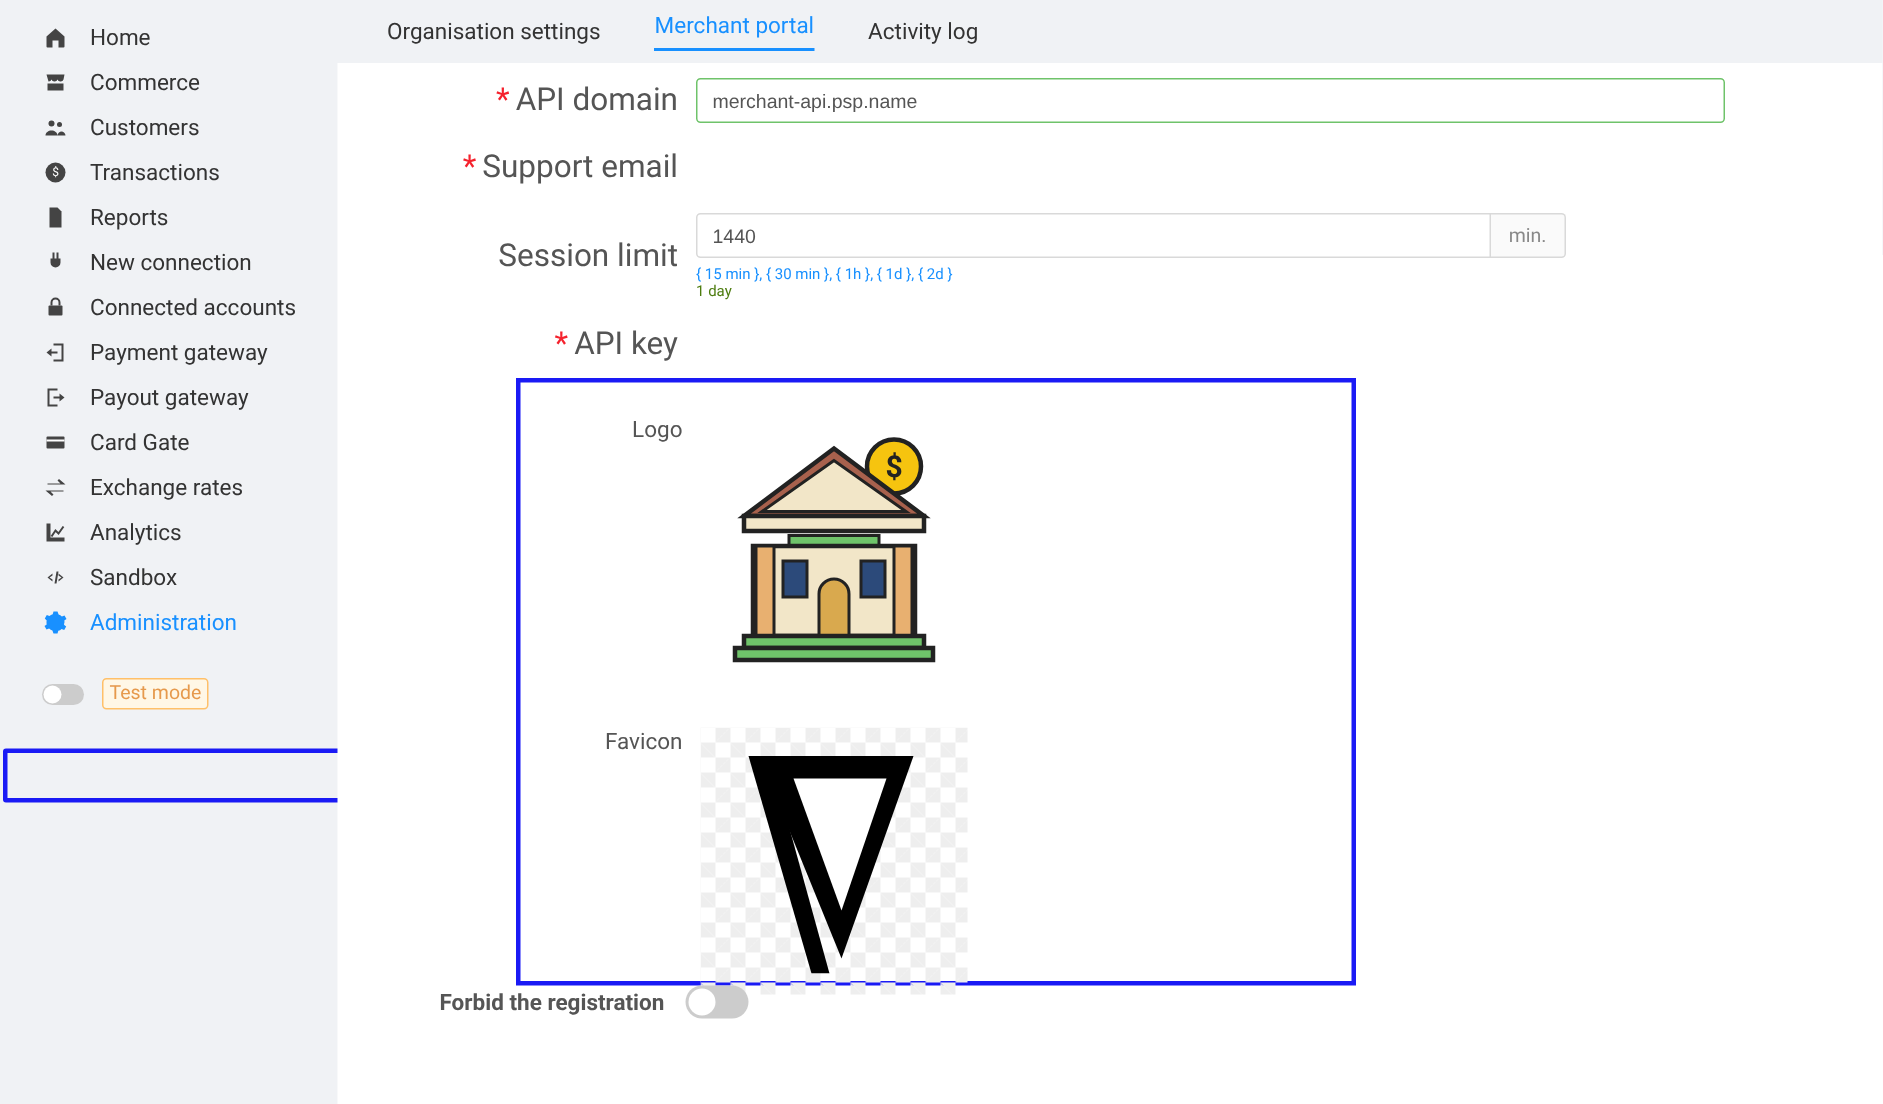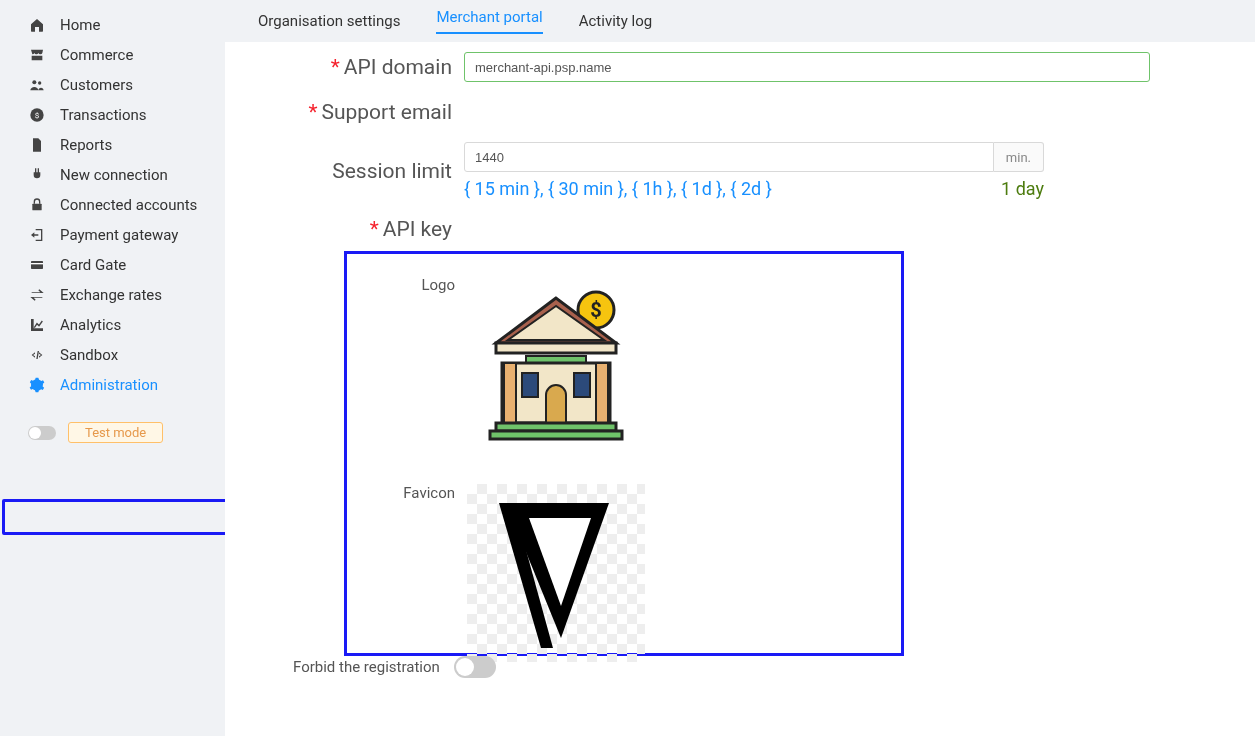--- a/index.html
+++ b/index.html
@@ -26,40 +26,40 @@
   .side-item.selected{color:var(--link);}
   .side-item.selected .ic{color:var(--link);}
   .side-group{}
   .selected-box{position:absolute;border:3px solid var(--selected-box);pointer-events:none;border-radius:2px;}
   #selbox-admin{left:2px;top:499px;width:230px;height:36px;}
   #selbox-tab{left:412px;top:2px;width:127px;height:40px;}
 
   .testmode-row{display:flex;align-items:center;gap:12px;padding:0 14px 0 28px;margin-top:22px;}
   .toggle-tm{position:relative;width:28px;height:14px;border-radius:10px;background:#ccc;}
   .toggle-tm::after{content:"";position:absolute;top:1px;left:1px;width:12px;height:12px;border-radius:50%;background:#fff;}
-  .badge-test{border:1px solid #ffc069;color:var(--orange);background:#fff7e6;padding:2px 16px;font-size:13px;border-radius:3px;}
+  .badge-test{border:1px solid #ffc069;color:var(--orange);background:#fff7e6;padding:2px 4px;font-size:13px;border-radius:3px;}
 
   
   .tabs{position:absolute;left:var(--sidebar-w);top:0;right:0;height:42px;display:flex;align-items:center;padding-left:15px;background:var(--bg);}
   .tab{padding:10px 18px;font-size:15px;color:#333;cursor:pointer;}
   .tab.active{color:var(--link);}
   .tab.active::after{content:"";display:block;height:2px;background:var(--link);margin-top:6px;}
 
   
   .content{position:absolute;left:var(--sidebar-w);top:42px;right:0;bottom:0;background:var(--white);overflow:hidden;padding:10px 24px 0 24px;}
   .form-row{display:flex;align-items:center;margin-bottom:18px;}
   .label-col{width:215px;text-align:right;padding-right:12px;font-size:21px;color:#555;}
   .label-col .req{color:#f5222d;margin-right:4px;}
   .field-col{flex:1;min-width:0;}
   .input{width:686px;height:30px;border:1px solid var(--border);border-radius:3px;padding:0 10px;font-size:13px;color:#555;background:#fff;}
   .input.ok{border-color:var(--green-border);}
   .session-wrap{display:flex;align-items:center;width:580px;}
   .session-wrap .input{border-top-right-radius:0;border-bottom-right-radius:0;flex:1;}
   .addon{height:30px;border:1px solid var(--border);border-left:none;border-top-right-radius:3px;border-bottom-right-radius:3px;background:#fafafa;color:#888;font-size:13px;padding:0 12px;display:flex;align-items:center;}
-  .presets{width:580px;display:flex;justify-content:space-between;margin-top:6px;font-size:18px;}
+  .presets{width:580px;display:flex;justify-content:space-between;margin-top:6px;font-size:10px;flex-direction:column;}
   .presets .links{color:var(--link);}
   .select{height:30px;width:200px;border:1px solid var(--border);border-radius:3px;padding:0 28px 0 10px;font-size:13px;color:#555;display:inline-flex;align-items:center;position:relative;background:#fff;}
   .select .chev{position:absolute;right:8px;top:50%;transform:translateY(-50%);color:#bbb;font-size:11px;}
 
   
   .img-section{border:3px solid var(--selected-box);margin-left:95px;width:560px;height:405px;padding-top:22px;}
   .img-row{display:flex;margin-bottom:30px;}
   .img-label{width:120px;text-align:right;padding-right:12px;font-size:15px;color:#555;}
   .img-slot{width:178px;height:178px;display:flex;align-items:center;justify-content:center;}
 
@@ -73,21 +73,21 @@
       linear-gradient(45deg,#eee 25%,transparent 25%),
       linear-gradient(-45deg,#eee 25%,transparent 25%),
       linear-gradient(45deg,transparent 75%,#eee 75%),
       linear-gradient(-45deg,transparent 75%,#eee 75%);
     background-size:20px 20px;
     background-position:0 0,0 10px,10px -10px,-10px 0;
     display:flex;align-items:center;justify-content:center;}
   .favicon-slot svg{width:130px;height:150px;}
 
   .features-h{font-size:20px;font-weight:600;margin:14px 0 10px 0;}
-  .feat-row{display:flex;align-items:center;gap:14px;font-size:15px;color:#555;margin-left:44px;}
+  .feat-row{display:flex;align-items:center;gap:14px;font-size:15px;color:#555;margin-left:44px;font-weight:bold;}
   .toggle{position:relative;width:42px;height:22px;border-radius:20px;background:#ccc;}
   .toggle::after{content:"";position:absolute;top:2px;left:2px;width:18px;height:18px;border-radius:50%;background:#fff;}
 </style>
 </head>
 <body>
 
 <nav class="sidebar">
   <div class="side-item">
     <span class="ic">
         <svg viewBox="0 0 24 24" width="16" height="16" fill="currentColor">
@@ -153,20 +153,28 @@
     </div>
   </div>
   <div class="side-group">
     <div class="side-item">
       <span class="ic">
           <svg viewBox="0 0 24 24" width="16" height="16" fill="currentColor">
             <path d="M10 3h10v18H10v-2h8V5h-8V3zm-7 9l5-4v3h6v2H8v3l-5-4z"></path>
           </svg>
         </span>
       <span>Payment gateway</span>
+    </div>
+    <div class="side-item">
+      <span class="ic">
+          <svg viewBox="0 0 24 24" width="16" height="16" fill="currentColor">
+            <path d="M4 3h10v2H6v14h8v2H4V3zm17 9l-5 4v-3h-6v-2h6V8l5 4z"></path>
+          </svg>
+        </span>
+      <span>Payout gateway</span>
     </div>
     <div class="side-item">
       <span class="ic">
           <svg viewBox="0 0 24 24" width="16" height="16" fill="currentColor">
             <rect x="3" y="6" width="18" height="12" rx="1"></rect>
             <rect x="3" y="9" width="18" height="2" fill="#fff"></rect>
           </svg>
         </span>
       <span>Card Gate</span>
     </div>

